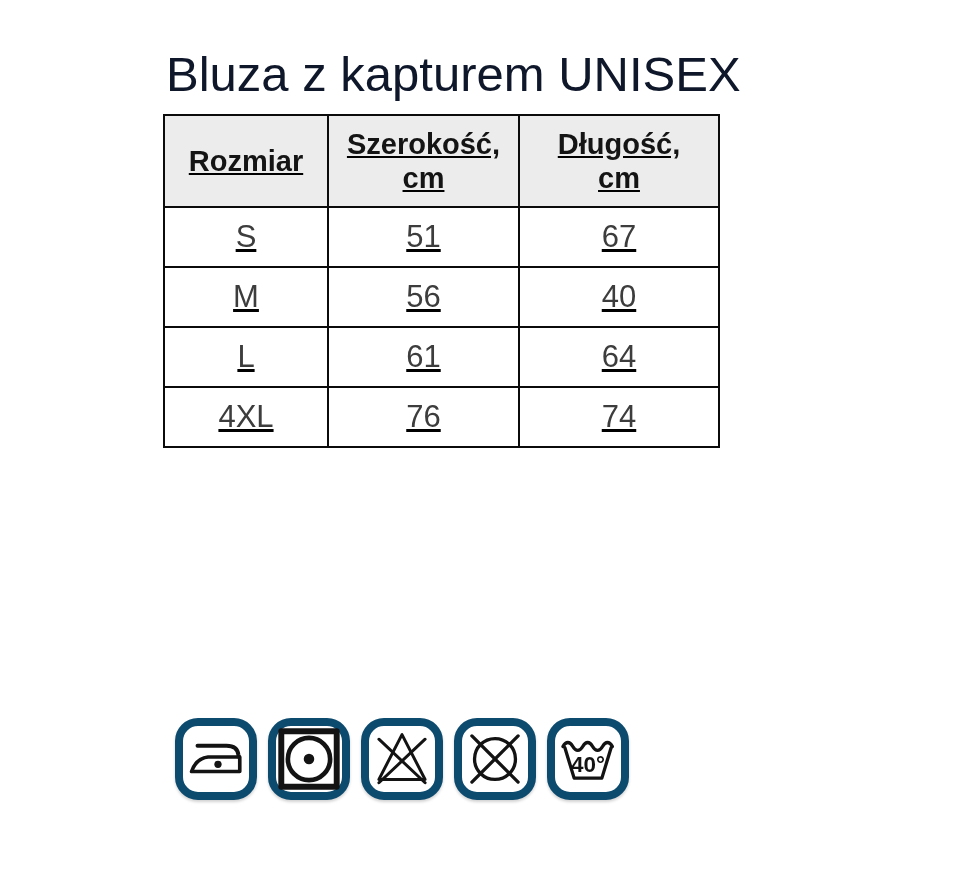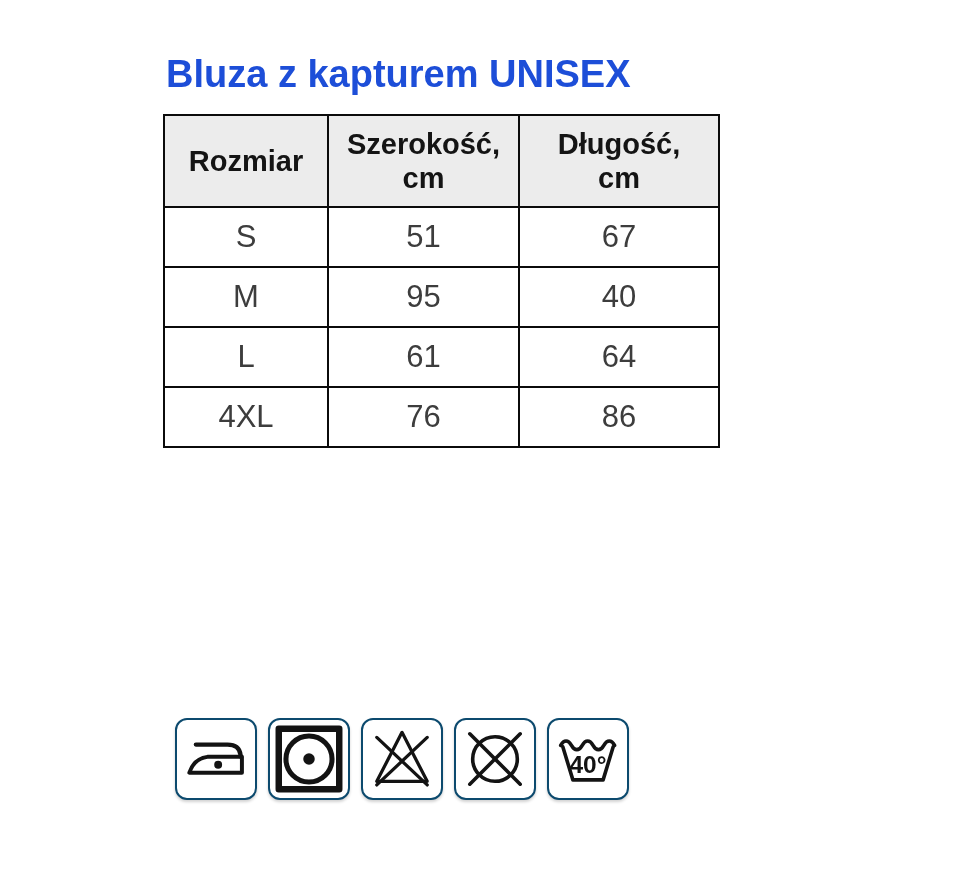--- a/index.html
+++ b/index.html
@@ -9,34 +9,35 @@
     height: 877px;
     position: relative;
     font-family: "Liberation Sans", sans-serif;
     overflow: hidden;
   }
 
   .page-title {
     position: absolute;
     left: 166px;
     top: 50px;
-    font-size: 38px;
+    font-size: 49px;
     line-height: 48px;
-    font-weight: 700;
-    color: #1d4ed8;
+    font-weight: 400;
+    color: #0f172a;
     white-space: nowrap;
   }
 
   table.size-chart {
     position: absolute;
     left: 163px;
     top: 114px;
     width: 555px;
     border-collapse: collapse;
     table-layout: fixed;
+    text-decoration: underline;
   }
   .size-chart th, .size-chart td {
     border: 2px solid #0b0b0b;
     text-align: center;
     vertical-align: middle;
   }
   .size-chart th {
     background: #ececec;
     height: 92px;
     font-size: 29px;
@@ -57,22 +58,22 @@
     position: absolute;
     left: 175px;
     top: 718px;
     display: flex;
     gap: 11px;
   }
   .care-icon {
     width: 82px;
     height: 82px;
     background: #ffffff;
-    border: 2px solid #0c4a6e;
-    border-radius: 12px;
+    border: 8px solid #0c4a6e;
+    border-radius: 23px;
     display: flex;
     align-items: center;
     justify-content: center;
     box-shadow: 0 2px 3px rgba(0,0,0,0.18);
   }
   .care-icon svg { display: block; }
   .care-icon svg .stroke {
     fill: none;
     stroke: #131313;
     stroke-linecap: round;
@@ -107,32 +108,32 @@
     </tr>
   </thead>
   <tbody>
     <tr>
       <td>S</td>
       <td>51</td>
       <td>67</td>
     </tr>
     <tr>
       <td>M</td>
-      <td>95</td>
+      <td>56</td>
       <td>40</td>
     </tr>
     <tr>
       <td>L</td>
       <td>61</td>
       <td>64</td>
     </tr>
     <tr>
       <td>4XL</td>
       <td>76</td>
-      <td>86</td>
+      <td>74</td>
     </tr>
   </tbody>
 </table>
 
 <div class="care-icons">
 
   <div class="care-icon">
     <svg width="72" height="72" viewBox="0 0 100 100" aria-hidden="true">
       <path class="stroke" stroke-width="6" d="M22 30 H66 C78 30 83 35 84 44 L85 47"></path>
       <path class="stroke" stroke-width="5.5" d="M13 69 L86 69 L86 47 L38 47 C26 48.5 17 57 13 69 Z"></path>

